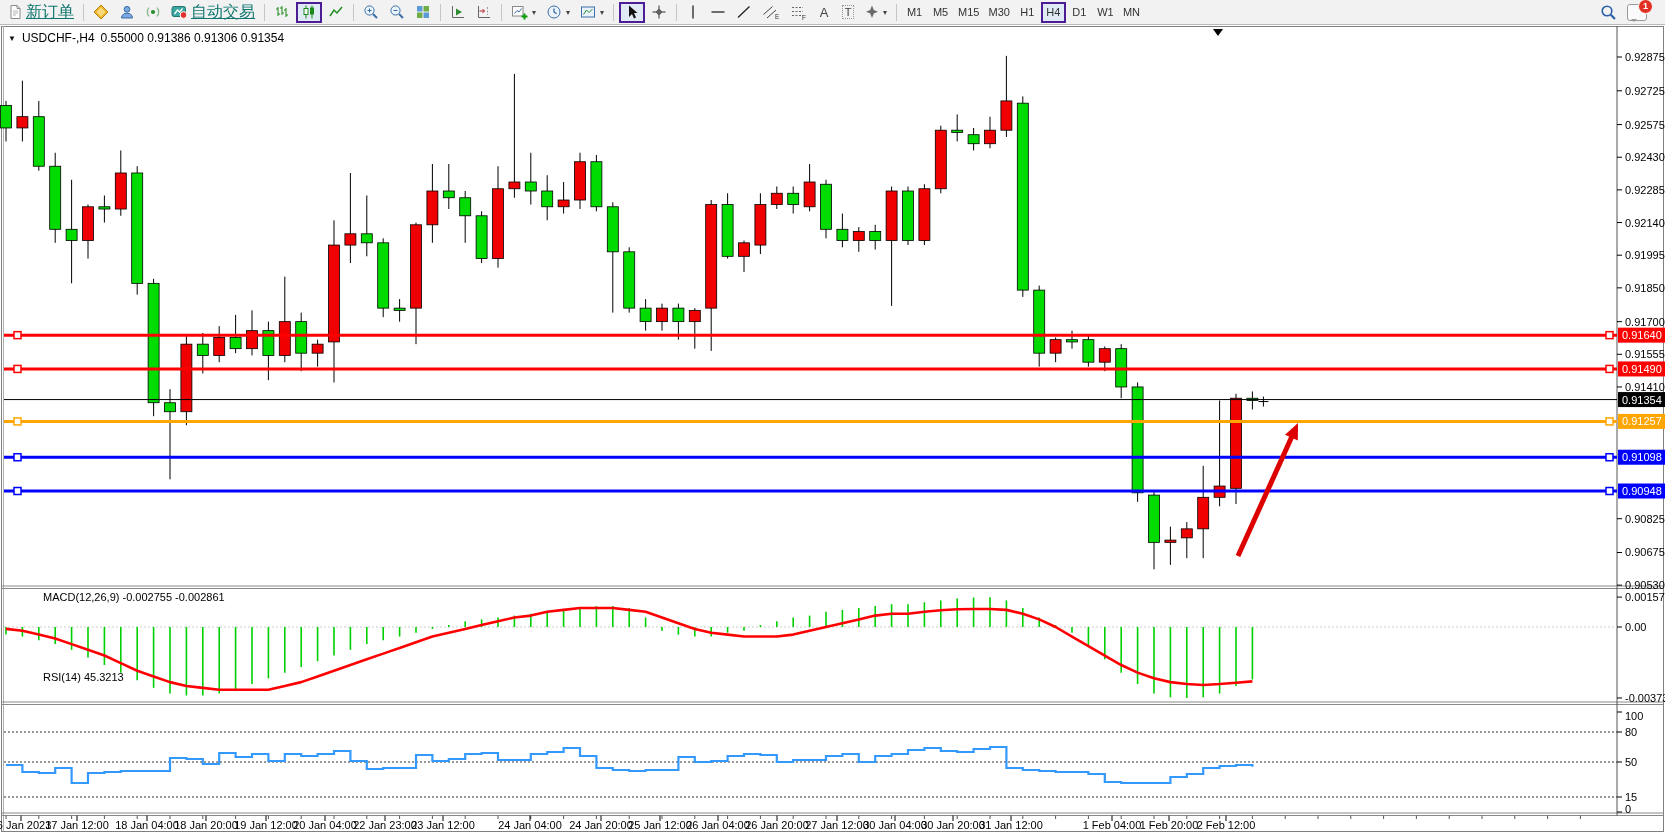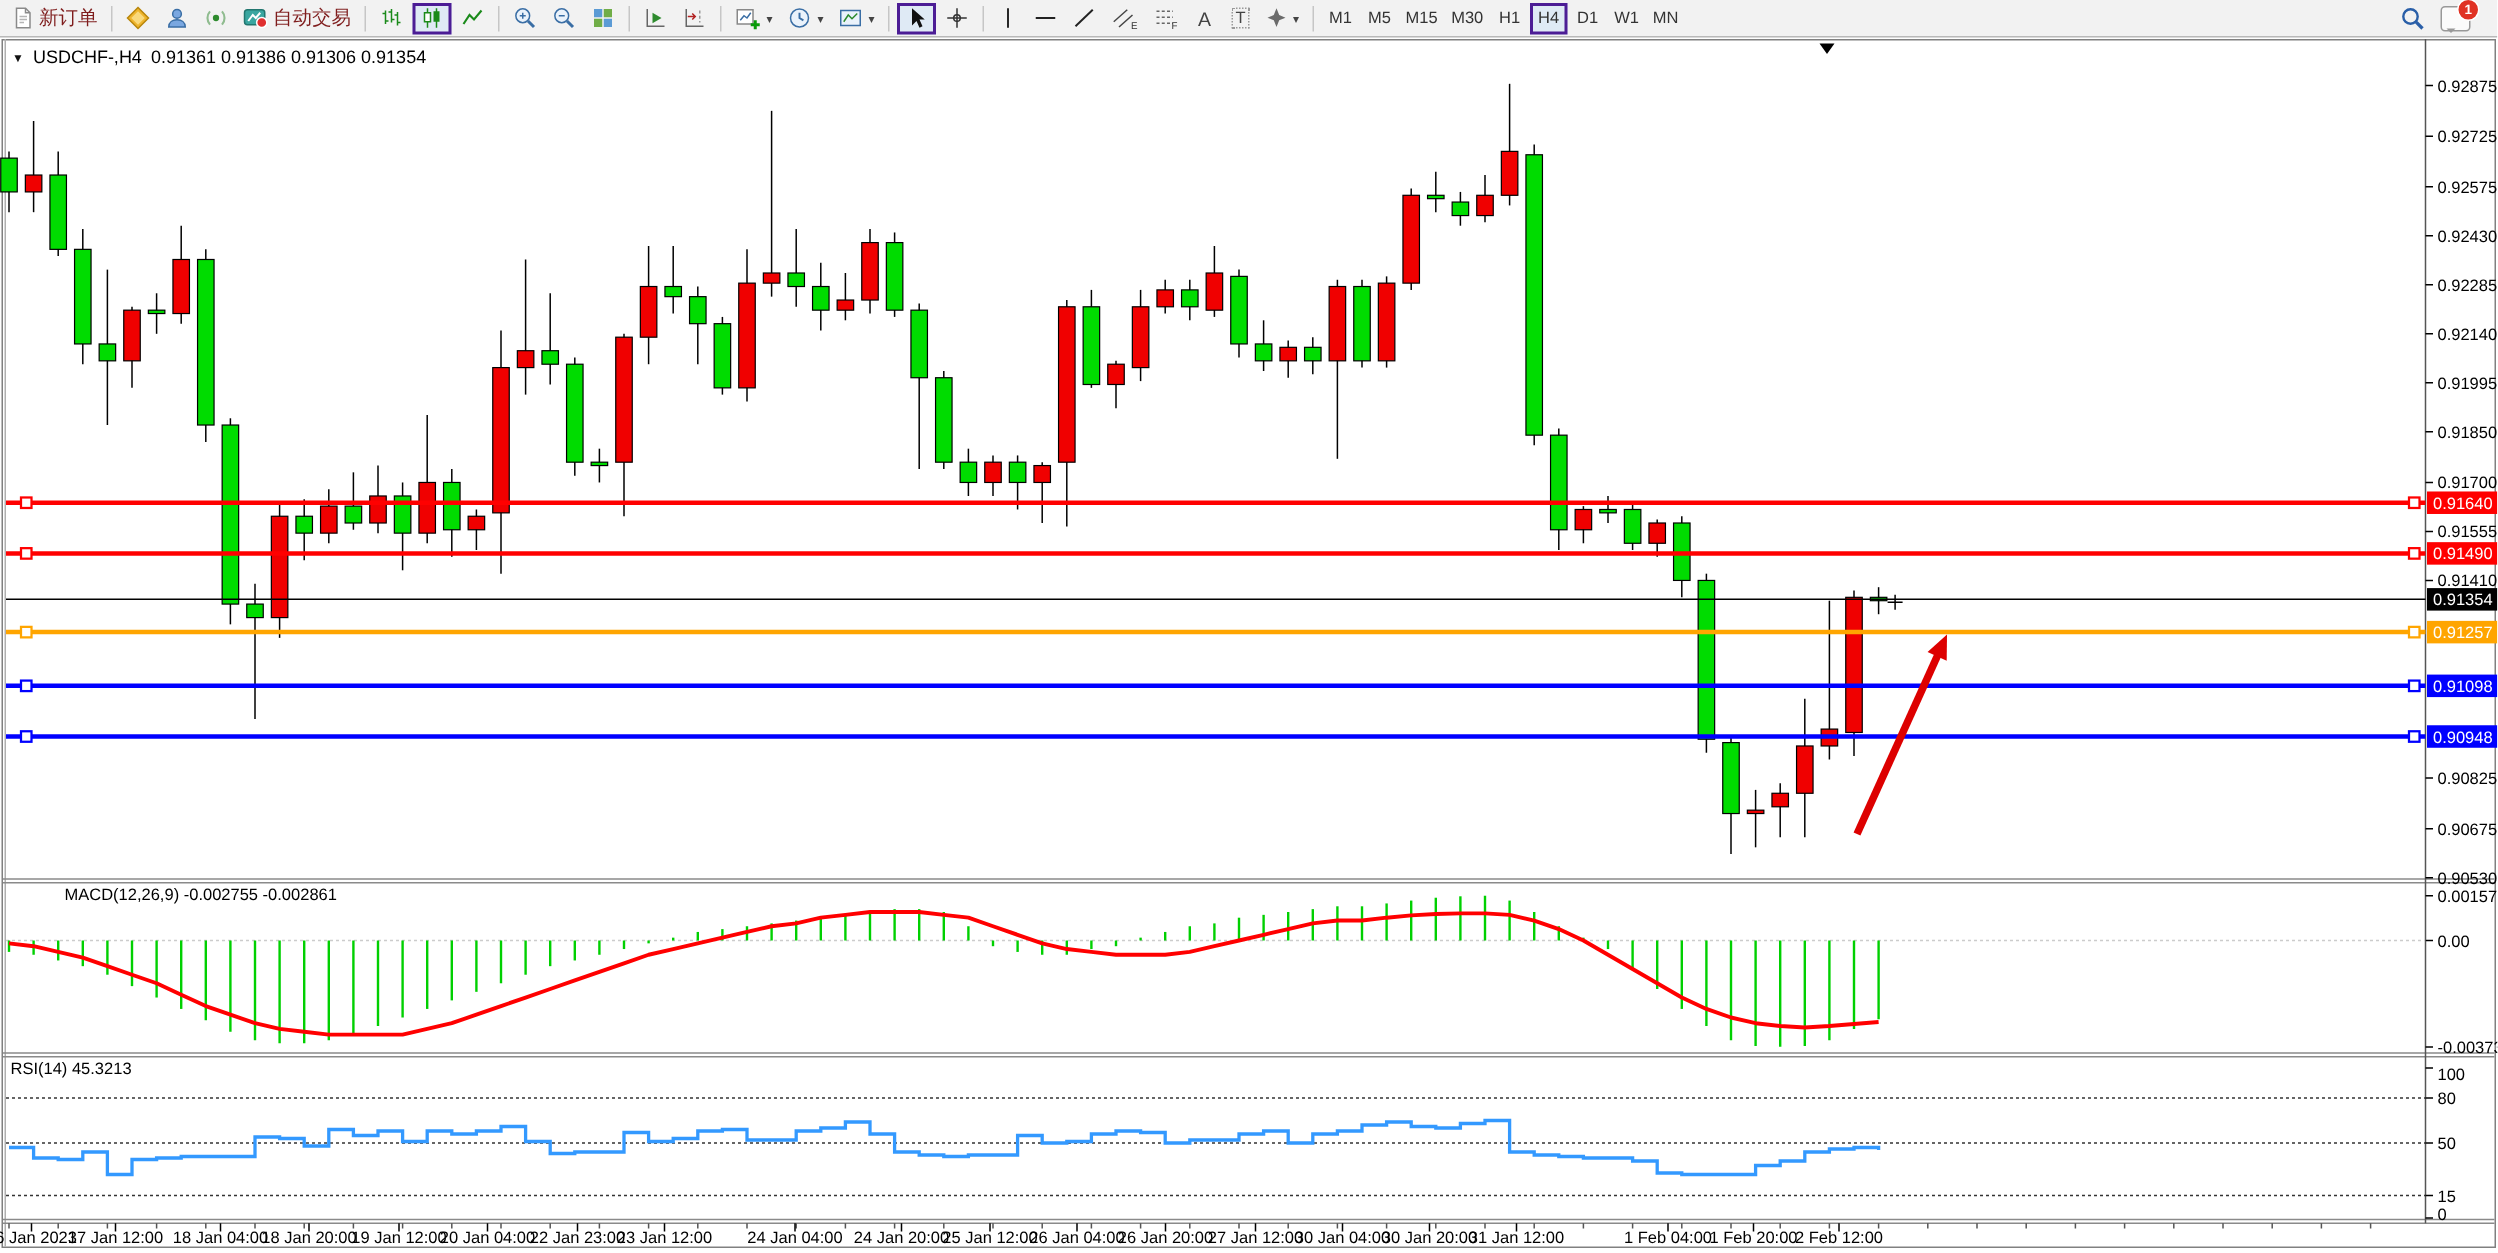--- a/index.html
+++ b/index.html
@@ -6,40 +6,40 @@
   .app{position:relative;width:1665px;height:835px;background:#fff;overflow:hidden;
        font-family:"Liberation Sans","DejaVu Sans",sans-serif;}
   
   .toolbar{position:absolute;left:0;top:0;width:1665px;height:25px;background:#f2f2f2;
            border-bottom:1px solid #b9b9b9;display:flex;align-items:center;padding:0 4px;
            box-sizing:border-box;gap:2px;z-index:5;}
   .tb{height:21px;min-width:22px;border:1px solid transparent;background:transparent;
       display:inline-flex;align-items:center;justify-content:center;gap:3px;padding:0 3px;
       font-family:inherit;font-size:12px;color:#222;cursor:default;}
   .tb.pressed{border:2px solid #4c1d95;background:#dfeaf5;}
-  .tb .lbl{font-size:13px;color:#7f1d1d;}
+  .tb .lbl{font-size:16px;color:#0f766e;text-decoration:underline;}
   .tf{font-size:11px;color:#333;min-width:25px;}
   .sep{width:1px;height:17px;background:#c6c6c6;margin:0 3px;flex:0 0 auto;}
   .caret{font-size:8px;color:#444;margin-left:1px;}
   .isvg{display:block;}
   .spacer{flex:1 1 auto;}
   .bubble{position:relative;width:18px;height:15px;background:#fbfbfb;border:1px solid #999;
           border-radius:3px;}
   .bubble:after{content:"";position:absolute;left:3px;bottom:-5px;border:3px solid transparent;
           border-top-color:#999;}
   .badge{position:absolute;right:-7px;top:-6px;width:13px;height:13px;border-radius:50%;
          background:#e03224;color:#fff;font-size:9px;font-weight:bold;display:flex;
          align-items:center;justify-content:center;border:1px solid #fff;}
   
   .chart-title{position:absolute;left:8px;top:31px;font-size:12px;color:#000;z-index:4;
                display:flex;align-items:center;gap:6px;}
   .chart-title .tri{font-size:8px;color:#111;}
   .panel-label{position:absolute;left:7px;font-size:11px;color:#000;z-index:4;}
   #macd-label{top:591px;margin-left:36px;}
-  #rsi-label{top:707px;}
+  #rsi-label{top:671px;margin-left:36px;}
   svg text{font-family:"Liberation Sans","DejaVu Sans",sans-serif;}
 </style>
 </head>
 <body>
 
 <div class="app">
 
   <div class="toolbar">
     <button class="tb">
       <svg class="isvg" width="15" height="16" viewBox="0 0 15 16">
@@ -648,17 +648,17 @@
       <text x="1112" y="828.5" font-size="11" fill="#000" text-anchor="middle">1 Feb 04:00</text>
       <line x1="1169" y1="815.5" x2="1169" y2="821" stroke="#000"></line>
       <text x="1169" y="828.5" font-size="11" fill="#000" text-anchor="middle">1 Feb 20:00</text>
       <line x1="1226" y1="815.5" x2="1226" y2="821" stroke="#000"></line>
       <text x="1226" y="828.5" font-size="11" fill="#000" text-anchor="middle">2 Feb 12:00</text>
     </svg>
 
   <div class="chart-title">
     <span class="tri">▼</span>
     <span>USDCHF-,H4</span>
-    <span>0.91361 0.91386 0.91306 0.91354</span>
+    <span>0.55000 0.91386 0.91306 0.91354</span>
   </div>
   <div class="panel-label" id="macd-label">MACD(12,26,9) -0.002755 -0.002861</div>
   <div class="panel-label" id="rsi-label">RSI(14) 45.3213</div>
 </div>
 
 </body></html>

